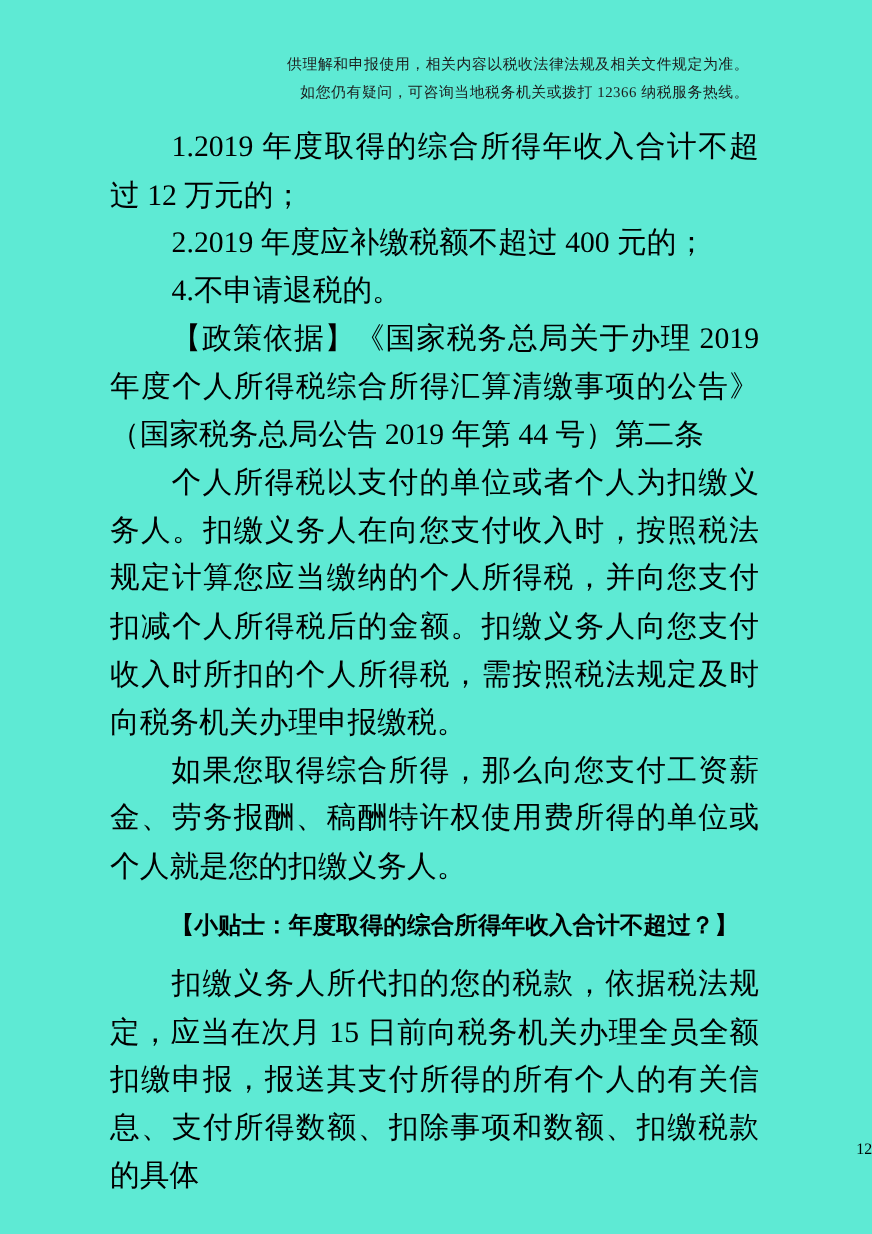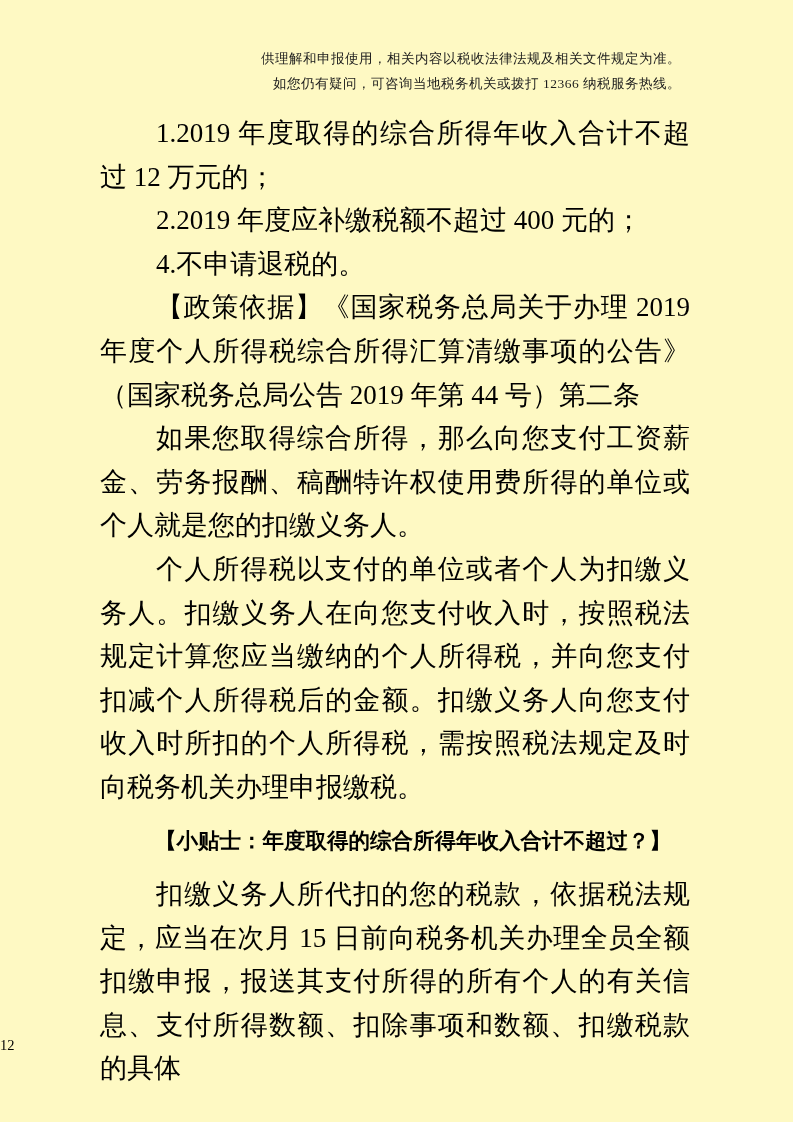--- a/index.html
+++ b/index.html
@@ -1,21 +1,21 @@
 <!DOCTYPE html>
 <html><head>
 <meta charset="utf-8">
 <style>
   * { margin: 0; padding: 0; box-sizing: border-box; }
   html, body { background: #ffffff; }
   .page {
     position: relative;
     width: 793px;
     height: 1122px;
-    background: #fef9c3;
+    background: #5eead4;
     color: #000000;
     font-family: "Liberation Serif", "DejaVu Serif", serif;
     overflow: hidden;
   }
   .doc-header {
     position: absolute;
     top: 46px;
     right: 112px;
     text-align: right;
     font-size: 13.5px;
@@ -49,21 +49,21 @@
     text-align: left;
     margin-top: 10px;
     margin-bottom: 10px;
     color: #000000;
   }
   .page-number {
     position: absolute;
     top: 1037px;
     left: 0;
     width: 100%;
-    text-align: left;
+    text-align: right;
     font-size: 14.5px;
     color: #000000;
   }
 </style>
 </head>
 <body>
 
 <div class="page">
 
   <div class="doc-header">
@@ -71,22 +71,22 @@
     <div>如您仍有疑问，可咨询当地税务机关或拨打 12366 纳税服务热线。</div>
   </div>
 
   <div class="content">
     <p class="para fangsong">1.2019 年度取得的综合所得年收入合计不超过 12 万元的；</p>
     <p class="para fangsong">2.2019 年度应补缴税额不超过 400 元的；</p>
     <p class="para fangsong">4.不申请退税的。</p>
 
     <p class="para kai">【政策依据】《国家税务总局关于办理 2019 年度个人所得税综合所得汇算清缴事项的公告》（国家税务总局公告 2019 年第 44 号）第二条</p>
 
+    <p class="para kai">个人所得税以支付的单位或者个人为扣缴义务人。扣缴义务人在向您支付收入时，按照税法规定计算您应当缴纳的个人所得税，并向您支付扣减个人所得税后的金额。扣缴义务人向您支付收入时所扣的个人所得税，需按照税法规定及时向税务机关办理申报缴税。</p>
     <p class="para kai">如果您取得综合所得，那么向您支付工资薪金、劳务报酬、稿酬特许权使用费所得的单位或个人就是您的扣缴义务人。</p>
-    <p class="para kai">个人所得税以支付的单位或者个人为扣缴义务人。扣缴义务人在向您支付收入时，按照税法规定计算您应当缴纳的个人所得税，并向您支付扣减个人所得税后的金额。扣缴义务人向您支付收入时所扣的个人所得税，需按照税法规定及时向税务机关办理申报缴税。</p>
 
     <h3 class="tip-heading">【小贴士：年度取得的综合所得年收入合计不超过？】</h3>
     <p class="para kai">扣缴义务人所代扣的您的税款，依据税法规定，应当在次月 15 日前向税务机关办理全员全额扣缴申报，报送其支付所得的所有个人的有关信息、支付所得数额、扣除事项和数额、扣缴税款的具体</p>
   </div>
 
   <div class="page-number">12</div>
 
 </div>
 
 </body></html>

